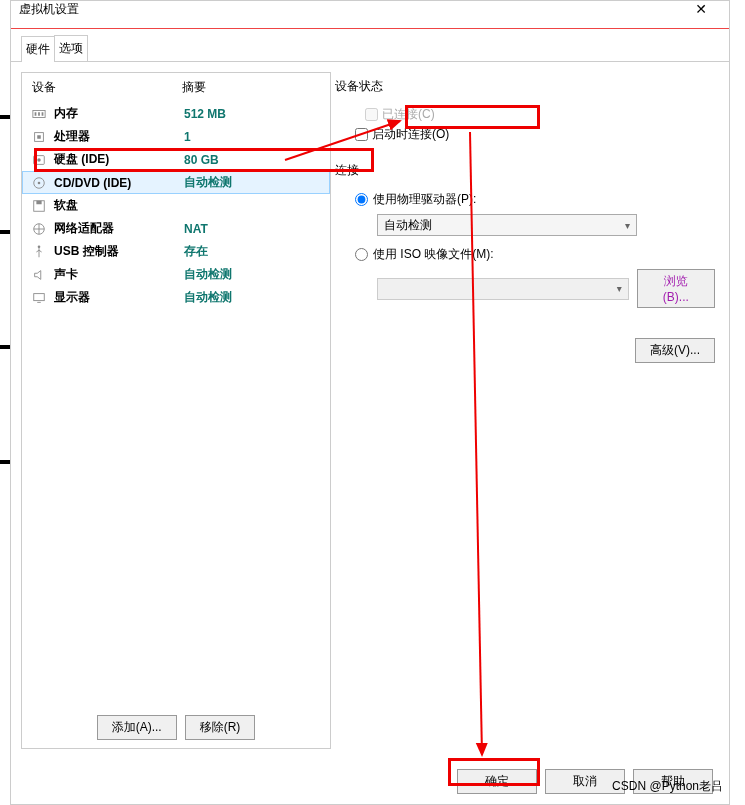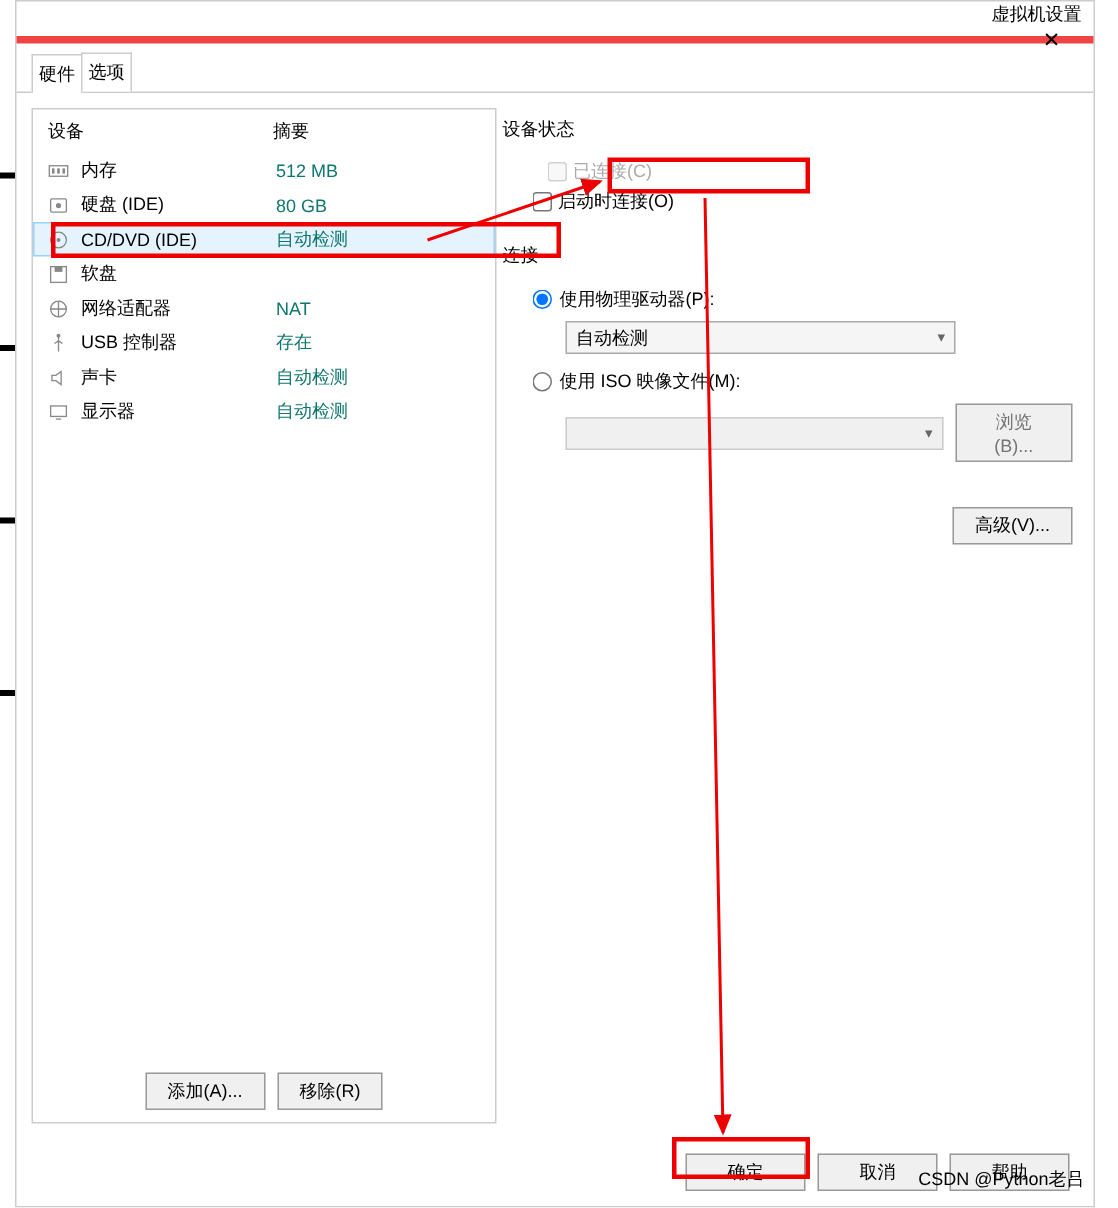--- a/index.html
+++ b/index.html
@@ -1,38 +1,38 @@
 <!DOCTYPE html>
 <html><head>
 <meta charset="utf-8">
 <style>
 * { box-sizing: border-box; margin: 0; padding: 0; font-family: "Microsoft YaHei", "Segoe UI", sans-serif; font-size: 12px; }
 body { background: #fff; width: 745px; height: 805px; position: relative; overflow: hidden; }
 .bg-strip { position: absolute; left: 0; right: 730px; background: #000; height: 4px; }
 .dialog { position: absolute; left: 10px; top: 0; width: 720px; height: 805px; background: #fff; border: 1px solid #ccc; display: flex; flex-direction: column; }
-.titlebar { height: 28px; border-bottom: 5px solid #ef4444; display: flex; align-items: flex-end; padding: 0 8px; flex-direction: column; }
+.titlebar { height: 28px; border-bottom: 1px solid #ef4444; display: flex; align-items: flex-start; padding: 0 8px; }
 .titlebar .t { flex: 1; }
 .close-x { width: 40px; text-align: center; font-size: 14px; cursor: pointer; }
 .tabs { display: flex; padding: 6px 10px 0 10px; border-bottom: 1px solid #ccc; }
 .tab { padding: 4px 4px; border: 1px solid #ccc; border-bottom: none; background: #fff; margin-right: -1px; cursor: pointer; position: relative; }
 .tab.active { background: #fff; top: 1px; }
 .content { flex: 1; display: flex; padding: 10px; gap: 0; }
 .left-panel { width: 370px; border: 1px solid #ccc; display: flex; flex-direction: column; }
 .hw-header { display: flex; padding: 6px 10px; font-weight: 400; }
 .hw-header .col1 { width: 150px; }
 .hw-list { flex: 1; }
-.hw-row { display: flex; padding: 3px 10px; align-items: center; cursor: pointer; }
+.hw-row { display: flex; padding: 3px 10px; align-items: center; cursor: pointer; font-weight: bold; }
 .hw-row.selected { background: #e5f3ff; border: 1px solid #99d1ff; padding: 2px 9px; }
 .hw-row .ic { width: 16px; height: 14px; margin-right: 6px; display: inline-block; }
 .hw-row .name { width: 130px; }
 .hw-row .summary { color: #0f766e; }
 .ic svg { width: 14px; height: 14px; }
 .left-buttons { display: flex; justify-content: center; gap: 8px; padding: 8px; }
 .btn { min-width: 70px; padding: 3px 14px; background: #f0f0f0; border: 1px solid #999; cursor: pointer; text-align: center; }
-.btn:disabled, .btn.disabled { color: #737373; }
+.btn:disabled, .btn.disabled { color: #a21caf; }
 .right-panel { flex: 1; padding: 0 4px; }
 .group-label { margin: 6px 0 4px 0; }
 .group-box { padding: 4px 0 10px 20px; }
 .chk { display: flex; align-items: center; margin: 3px 0; gap: 4px; }
 .chk input[type=checkbox] { width: 13px; height: 13px; }
 .chk.disabled { color: #aaa; margin-left: 10px; }
 .radio-row { display: flex; align-items: center; gap: 5px; margin: 4px 0; }
 .select-box { width: 260px; height: 22px; border: 1px solid #aaa; background: #f5f5f5; padding: 2px 6px; display: flex; align-items: center; justify-content: space-between; }
 .select-box.disabled { background: #f0f0f0; color: #888; border-color: #ccc; }
 .chev { font-size: 10px; color: #666; }
@@ -74,20 +74,28 @@
                 <rect x="1" y="4" width="14" height="8" fill="none" stroke="#888"></rect>
                 <rect x="3" y="6" width="2" height="4" fill="#888"></rect>
                 <rect x="7" y="6" width="2" height="4" fill="#888"></rect>
                 <rect x="11" y="6" width="2" height="4" fill="#888"></rect>
               </svg></span>
             <span class="name">内存</span>
             <span class="summary">512 MB</span>
           </div>
           <div class="hw-row">
             <span class="ic"><svg viewBox="0 0 16 16">
+                <rect x="3" y="3" width="10" height="10" fill="none" stroke="#888"></rect>
+                <rect x="6" y="6" width="4" height="4" fill="#888"></rect>
+              </svg></span>
+            <span class="name">处理器</span>
+            <span class="summary">1</span>
+          </div>
+          <div class="hw-row">
+            <span class="ic"><svg viewBox="0 0 16 16">
                 <rect x="2" y="3" width="12" height="10" rx="1" fill="none" stroke="#888"></rect>
                 <circle cx="8" cy="8" r="2" fill="#888"></circle>
               </svg></span>
             <span class="name">硬盘 (IDE)</span>
             <span class="summary">80 GB</span>
           </div>
           <div class="hw-row selected">
             <span class="ic"><svg viewBox="0 0 16 16">
                 <circle cx="8" cy="8" r="6" fill="none" stroke="#888"></circle>
                 <circle cx="8" cy="8" r="1.5" fill="#888"></circle>

